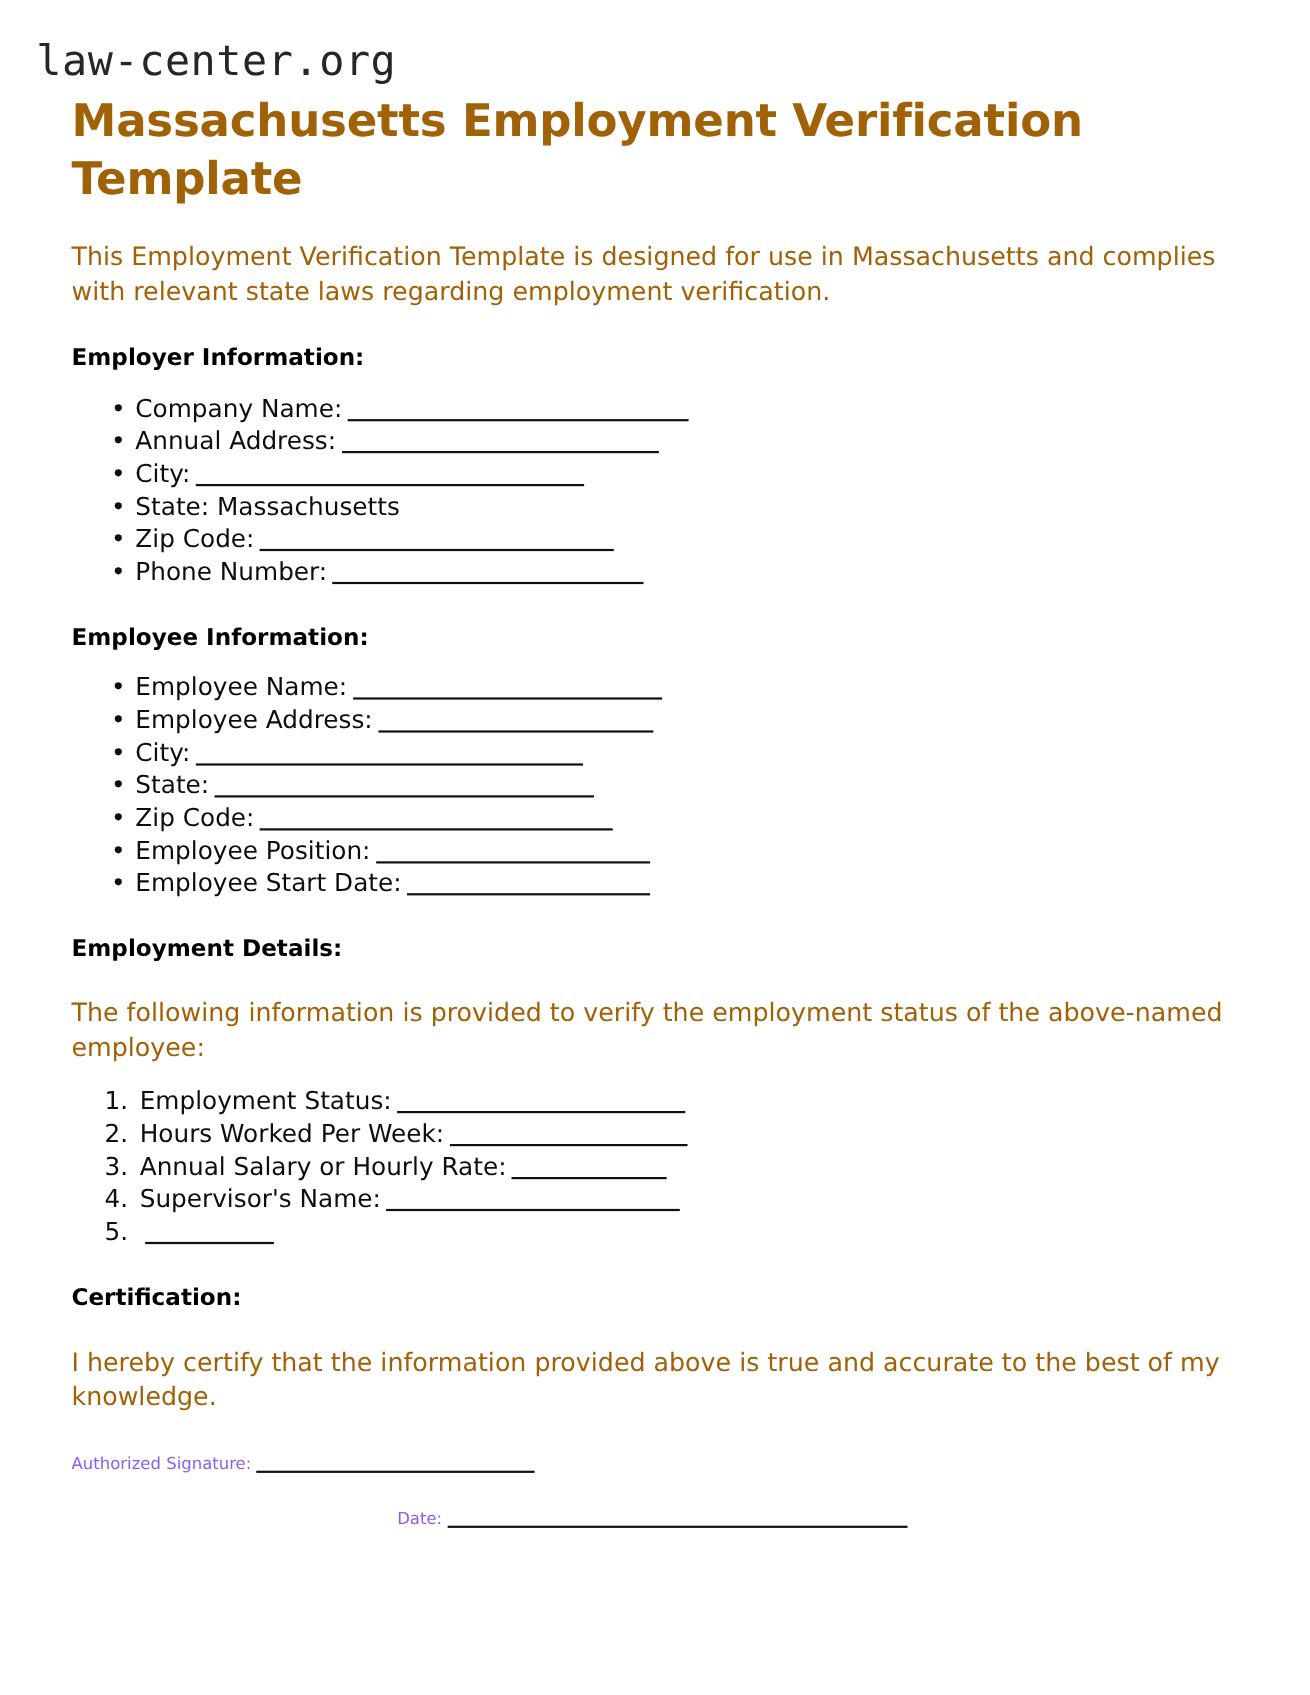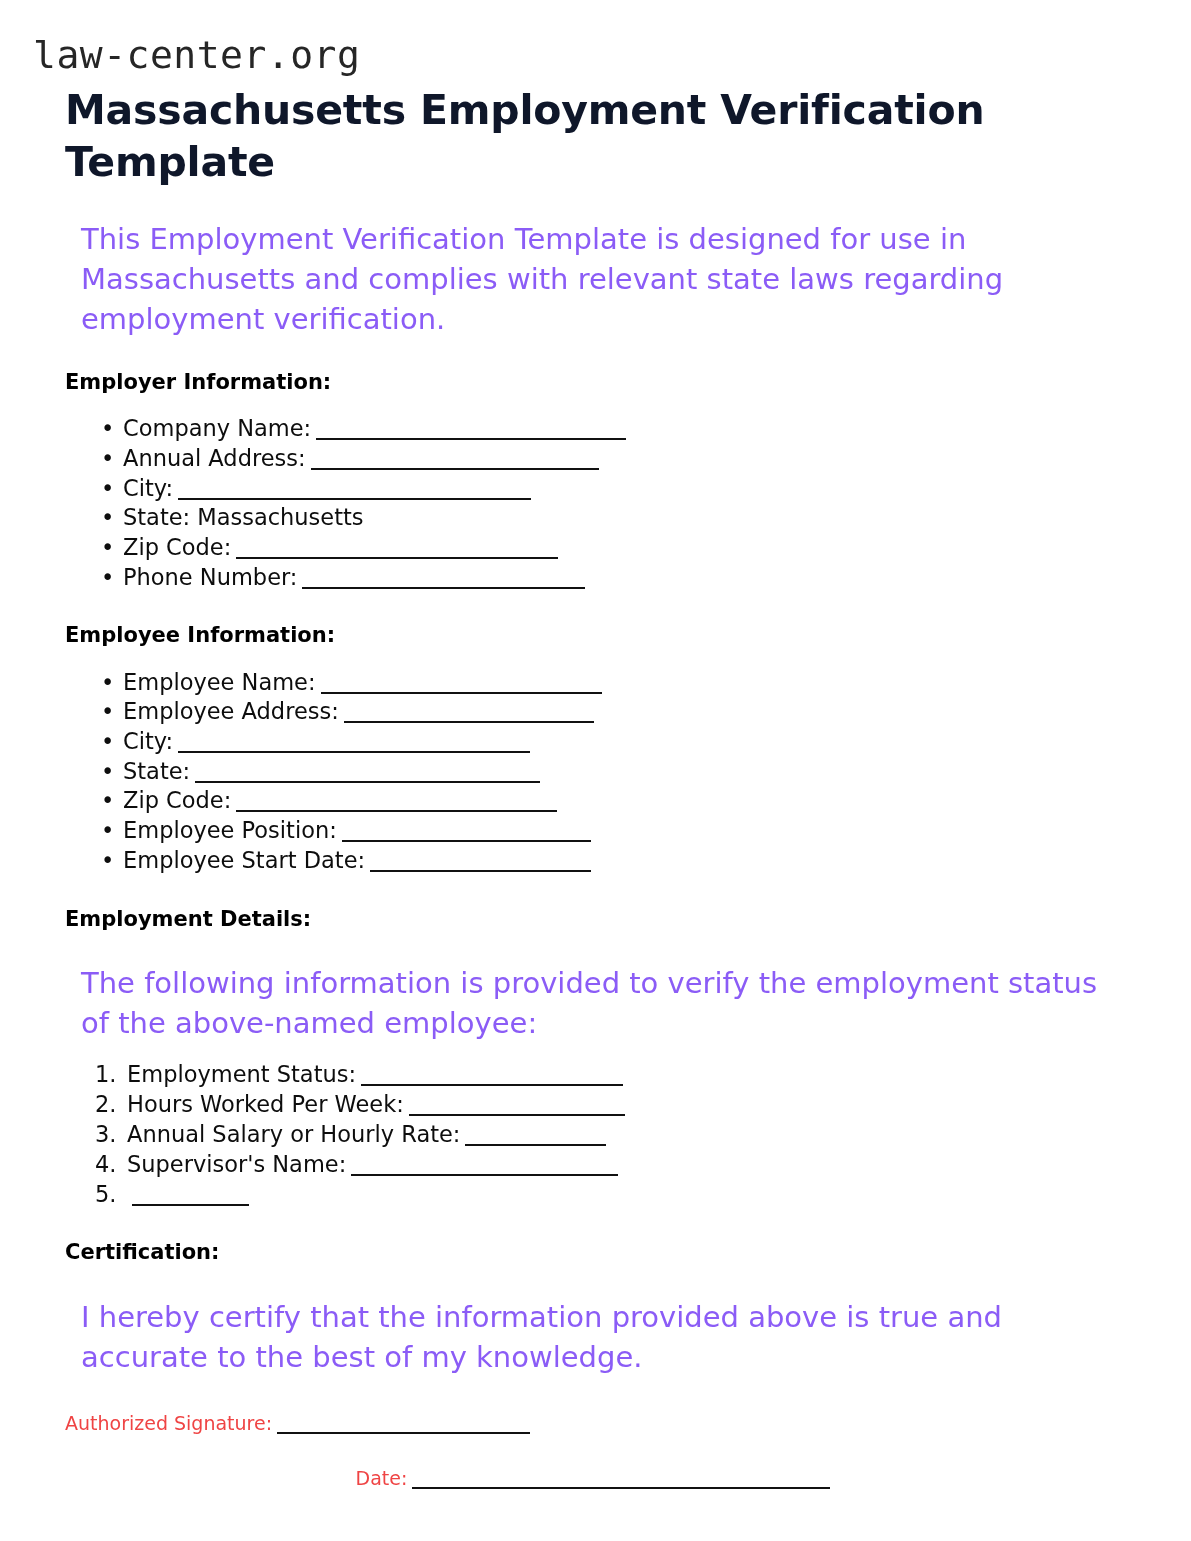--- a/index.html
+++ b/index.html
@@ -41,27 +41,27 @@
     top: 84px;
     width: 1056px;
   }
   h1.doc-title {
     font-family: "DejaVu Sans", sans-serif;
     font-size: 41px;
     font-weight: bold;
     line-height: 1.28;
     letter-spacing: -0.2px;
     margin: 0 0 0 0;
-    color: #0f172a;
+    color: #a16207;
   }
   p.intro, p.body-text {
-    font-size: 29px;
+    font-size: 23px;
     line-height: 1.38;
-    margin: 30px 0 0 16px;
-    color: #8b5cf6;
+    margin: 30px 0 0 0;
+    color: #a16207;
     font-weight: 400;
   }
   h2.section-heading {
     font-size: 21px;
     font-weight: bold;
     margin: 30px 0 0 0;
     color: #000000;
     line-height: 1.3;
   }
   ul.field-list {
@@ -107,23 +107,23 @@
   }
   .blank {
     display: inline-block;
     border-bottom: 2.5px solid #111;
     vertical-align: -4px;
     height: 14px;
     margin-left: 5px;
   }
   .sig-block {
     margin-top: 34px;
-    font-size: 19px;
+    font-size: 15px;
     line-height: 1.33;
-    color: #ef4444;
+    color: #8b5cf6;
     white-space: nowrap;
   }
   .sig-block + .sig-block {
     margin-top: 30px;
     text-align: center;
   }
 </style>
 </head>
 <body>
 

